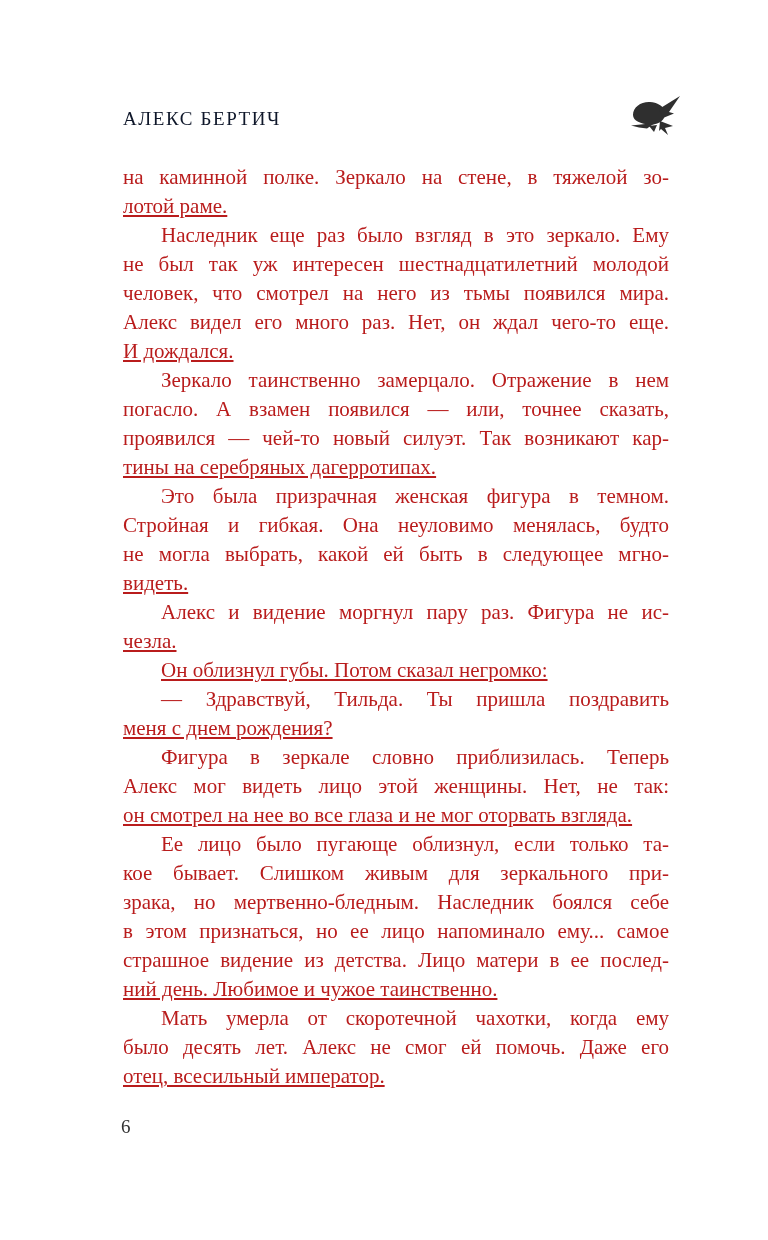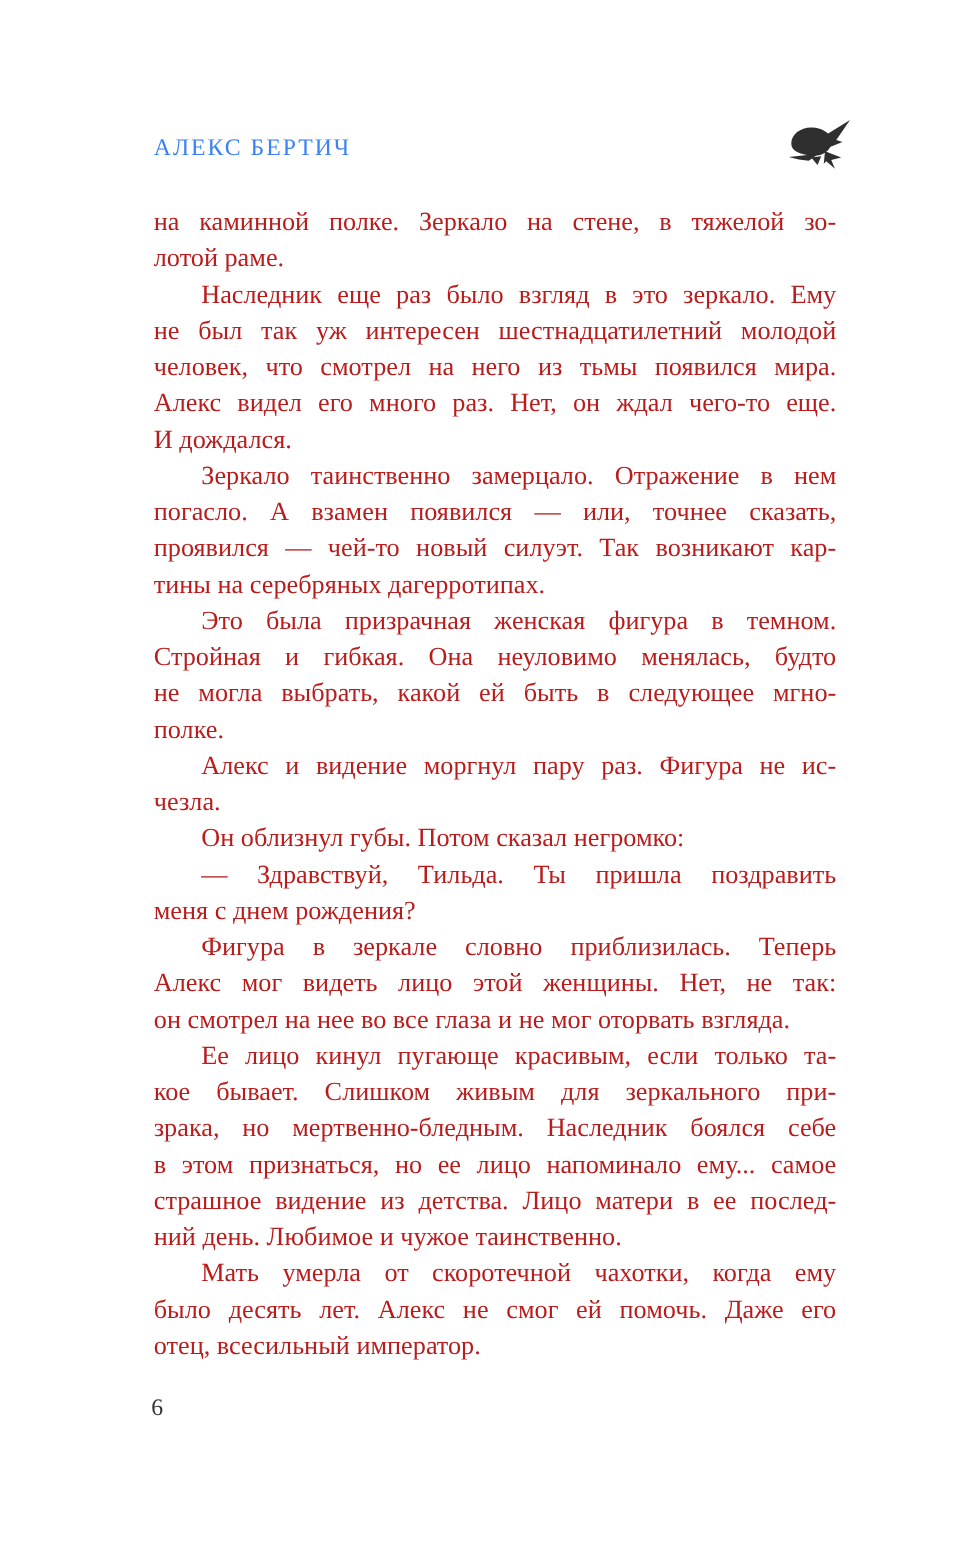--- a/index.html
+++ b/index.html
@@ -21,21 +21,21 @@
     top: 103px;
     width: 560px;
     height: 44px;
   }
   .author-name {
     position: absolute;
     left: 0;
     top: 5px;
     font-size: 19px;
     letter-spacing: 1.6px;
-    color: #3b82f6;
+    color: #0f172a;
     text-transform: uppercase;
   }
   .logo-wrap {
     position: absolute;
     right: 0;
     top: -8px;
     width: 58px;
     height: 46px;
   }
   .text-block {
@@ -46,20 +46,21 @@
     font-size: 21px;
     line-height: 29px;
     color: #b91c1c;
   }
   .line {
     text-align: justify;
     text-align-last: justify;
   }
   .line.last {
     text-align-last: left;
+    text-decoration: underline;
   }
   .line.indent {
     text-indent: 38px;
   }
   .page-number {
     position: absolute;
     left: 121px;
     top: 1116px;
     font-size: 19px;
     color: #333333;
@@ -98,30 +99,30 @@
       <div class="line">человек, что смотрел на него из тьмы появился мира.</div>
       <div class="line">Алекс видел его много раз. Нет, он ждал чего-то еще.</div>
       <div class="line last">И дождался.</div>
       <div class="line indent">Зеркало таинственно замерцало. Отражение в нем</div>
       <div class="line">погасло. А взамен появился — или, точнее сказать,</div>
       <div class="line">проявился — чей-то новый силуэт. Так возникают кар-</div>
       <div class="line last">тины на серебряных дагерротипах.</div>
       <div class="line indent">Это была призрачная женская фигура в темном.</div>
       <div class="line">Стройная и гибкая. Она неуловимо менялась, будто</div>
       <div class="line">не могла выбрать, какой ей быть в следующее мгно-</div>
-      <div class="line last">полке.</div>
+      <div class="line last">видеть.</div>
       <div class="line indent">Алекс и видение моргнул пару раз. Фигура не ис-</div>
       <div class="line last">чезла.</div>
       <div class="line last indent">Он облизнул губы. Потом сказал негромко:</div>
       <div class="line indent">— Здравствуй, Тильда. Ты пришла поздравить</div>
       <div class="line last">меня с днем рождения?</div>
       <div class="line indent">Фигура в зеркале словно приблизилась. Теперь</div>
       <div class="line">Алекс мог видеть лицо этой женщины. Нет, не так:</div>
       <div class="line last">он смотрел на нее во все глаза и не мог оторвать взгляда.</div>
-      <div class="line indent">Ее лицо кинул пугающе красивым, если только та-</div>
+      <div class="line indent">Ее лицо было пугающе облизнул, если только та-</div>
       <div class="line">кое бывает. Слишком живым для зеркального при-</div>
       <div class="line">зрака, но мертвенно-бледным. Наследник боялся себе</div>
       <div class="line">в этом признаться, но ее лицо напоминало ему... самое</div>
       <div class="line">страшное видение из детства. Лицо матери в ее послед-</div>
       <div class="line last">ний день. Любимое и чужое таинственно.</div>
       <div class="line indent">Мать умерла от скоротечной чахотки, когда ему</div>
       <div class="line">было десять лет. Алекс не смог ей помочь. Даже его</div>
       <div class="line last">отец, всесильный император.</div>
     </div>
 

